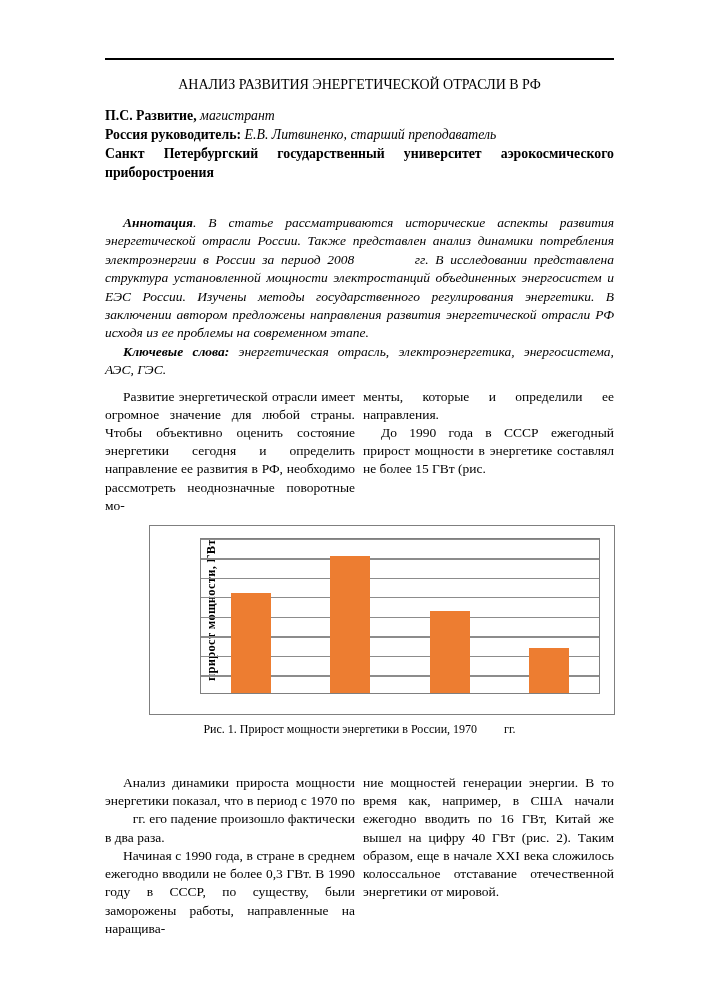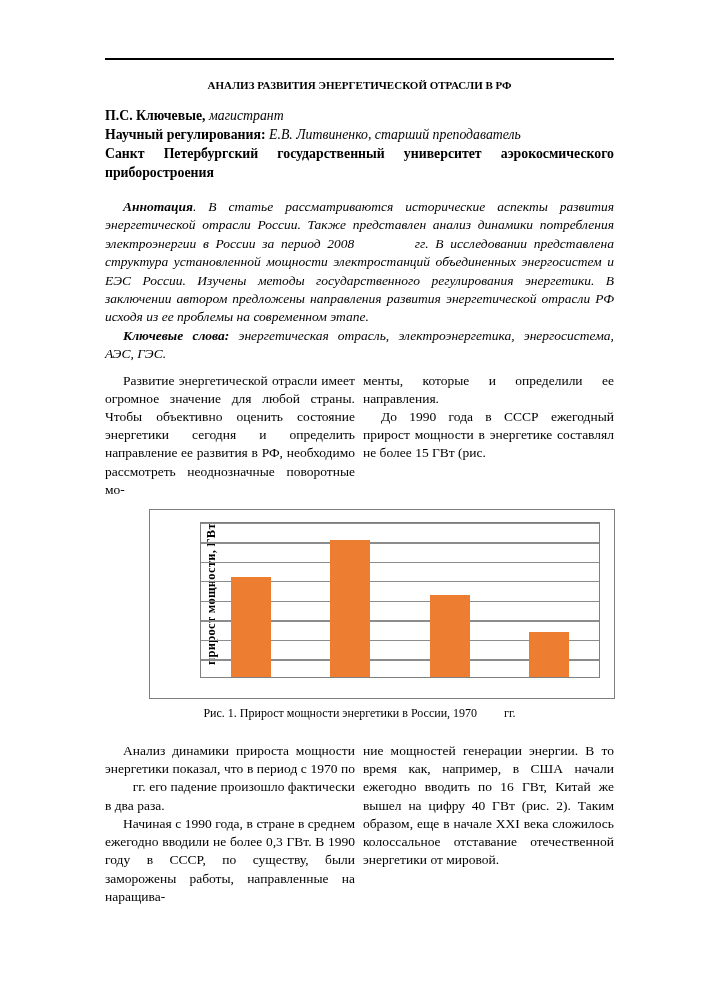--- a/index.html
+++ b/index.html
@@ -9,36 +9,36 @@
     padding:58px 95px 0 105px;
     background:#ffffff;
     font-family:"Liberation Serif", serif;
     color:#000;
     overflow:hidden;
     position:relative;
   }
   .rule { width:509px; height:2px; background:#000; }
   .title {
     margin-top:16px;
-    font-size:11px; font-weight:bold; text-align:center;
+    font-size:14px; font-weight:normal; text-align:center;
     line-height:18px;
   }
   .byline { margin-top:12px; font-size:13.8px; line-height:19px; }
   .byline p { text-align:justify; }
   .b { font-weight:bold; }
   .i { font-style:italic;margin-top:28px; }
   .bi { font-weight:bold; font-style:italic; }
   .abstract {
-    margin-top:16px; font-size:13.5px; line-height:18.4px;
+    margin-top:32px; font-size:13.5px; line-height:18.4px;
     font-style:italic; text-align:justify;
   }
   .abstract p { text-indent:18px; }
   .cols { display:flex; gap:8px; font-size:13.5px; line-height:18.2px; }
   .cols.sec1 { margin-top:8px; }
-  .cols.sec2 { margin-top:20px; }
+  .cols.sec2 { margin-top:36px; }
   .col-l { width:250px; }
   .col-r { width:251px; }
   .cols p { text-align:justify; }
   .cols p.ind { text-indent:18px; }
   .figure-box {
     margin-top:10px; margin-left:44px;
     width:466px; height:190px;
     border:1px solid #7f7f7f;
     position:relative;
     background:#fff;
@@ -65,22 +65,22 @@
 </head>
 <body>
 
 <div class="page">
 
   <div class="rule"></div>
 
   <h1 class="title">АНАЛИЗ РАЗВИТИЯ ЭНЕРГЕТИЧЕСКОЙ ОТРАСЛИ В РФ</h1>
 
   <div class="byline">
-    <p><span class="b">П.С. Ключевые,</span><span class="i"> магистрант</span></p>
-    <p><span class="b">Научный регулирования: </span><span class="i">Е.В. Литвиненко, старший преподаватель</span></p>
+    <p><span class="b">П.С. Развитие,</span><span class="i"> магистрант</span></p>
+    <p><span class="b">Россия руководитель: </span><span class="i">Е.В. Литвиненко, старший преподаватель</span></p>
     <p class="b">Санкт Петербургский государственный университет аэрокосмического приборостроения</p>
   </div>
 
   <div class="abstract">
     <p><span class="bi">Аннотация</span><span>. В статье рассматриваются исторические аспекты развития энергетической отрасли России. Также представлен анализ динамики потребления электроэнергии в России за период 2008&nbsp;&nbsp;&nbsp;&nbsp;&nbsp;&nbsp;&nbsp;&nbsp; гг. В исследовании представлена структура установленной мощности электростанций объединенных энергосистем и ЕЭС России. Изучены методы государственного регулирования энергетики. В заключении автором предложены направления развития энергетической отрасли РФ исходя из ее проблемы на современном этапе.</span></p>
     <p><span class="bi">Ключевые слова:</span><span> энергетическая отрасль, электроэнергетика, энергосистема, АЭС, ГЭС.</span></p>
   </div>
 
   <div class="cols sec1">
     <div class="col-l">

